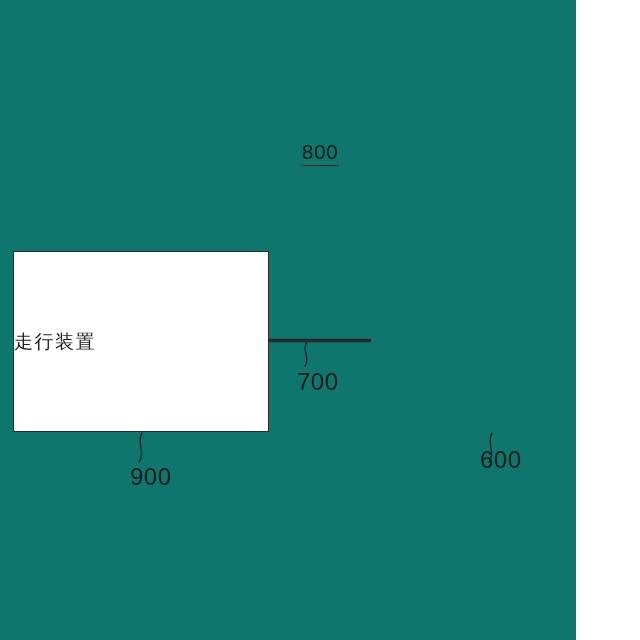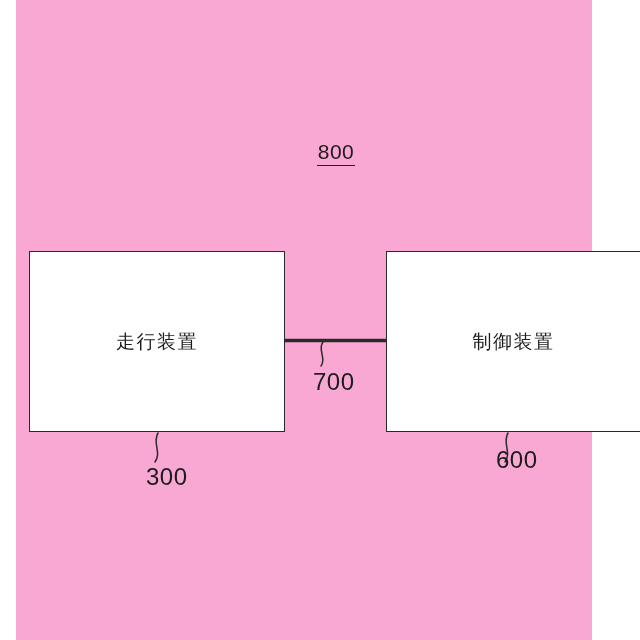--- a/index.html
+++ b/index.html
@@ -10,22 +10,21 @@
     width: 640px;
     height: 640px;
     background: #ffffff;
     font-family: "Liberation Sans", "DejaVu Sans", sans-serif;
     overflow: hidden;
   }
   #figure-root {
     position: relative;
     width: 576px;
     height: 640px;
-    background: #f9a8d4;
-    margin-left: 16px;
+    background: #0f766e;
   }
 
   
   .figure-number {
     position: absolute;
     left: 0;
     top: 140px;
     width: 640px;
     text-align: center;
     font-size: 21px;
@@ -38,21 +37,20 @@
   }
 
   
   .block {
     position: absolute;
     box-sizing: border-box;
     border: 1.6px solid #2a2a2a;
     background: #ffffff;
     display: flex;
     align-items: center;
-    justify-content: center;
   }
   .block-label {
     font-size: 19px;
     color: #1c1c1c;
     letter-spacing: 1.5px;
     white-space: nowrap;
   }
   #block-travel {
     left: 13px;
     top: 251px;
@@ -94,32 +92,29 @@
 <div id="figure-root">
 
   <div class="figure-number">
     <span>800</span>
   </div>
 
   <div class="block" id="block-travel">
     <div class="block-label">走行装置</div>
   </div>
 
-  <div class="block" id="block-control">
-    <div class="block-label">制御装置</div>
-  </div>
 
   <svg class="overlay" viewBox="0 0 640 640" width="640" height="640">
 
     <line x1="268" y1="340.5" x2="371" y2="340.5" stroke="#2a2a2a" stroke-width="3.4" stroke-linecap="butt"></line>
 
     <path d="M 307 342 C 301 350, 311 358, 305 366" fill="none" stroke="#2a2a2a" stroke-width="1.5" stroke-linecap="round"></path>
 
     <path d="M 142 433 C 136 443, 146 452, 139 462" fill="none" stroke="#2a2a2a" stroke-width="1.5" stroke-linecap="round"></path>
 
     <path d="M 492 433 C 486 443, 496 452, 489 462" fill="none" stroke="#2a2a2a" stroke-width="1.5" stroke-linecap="round"></path>
   </svg>
 
   <div class="ref-label" id="ref-700">700</div>
-  <div class="ref-label" id="ref-500">300</div>
+  <div class="ref-label" id="ref-500">900</div>
   <div class="ref-label" id="ref-600">600</div>
 
 </div>
 
 </body></html>

